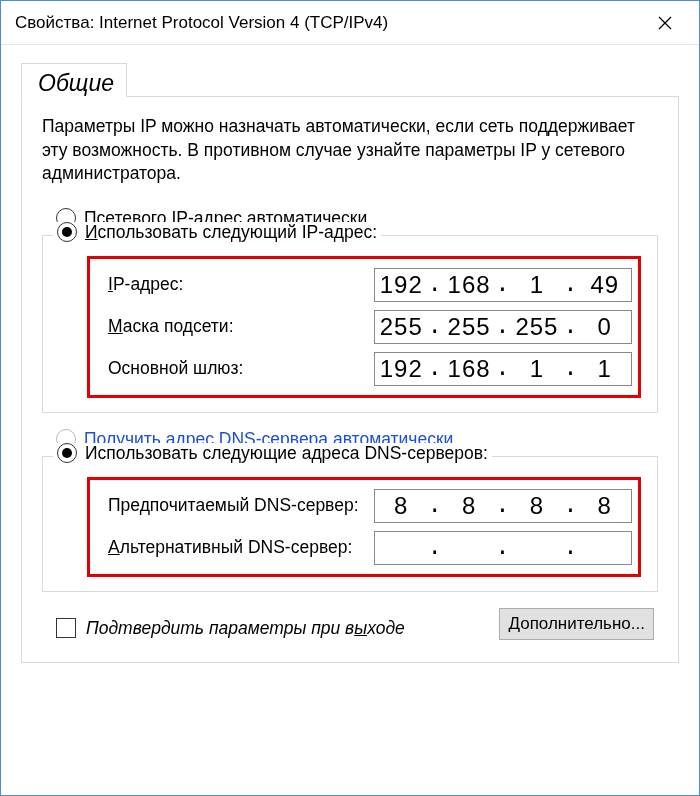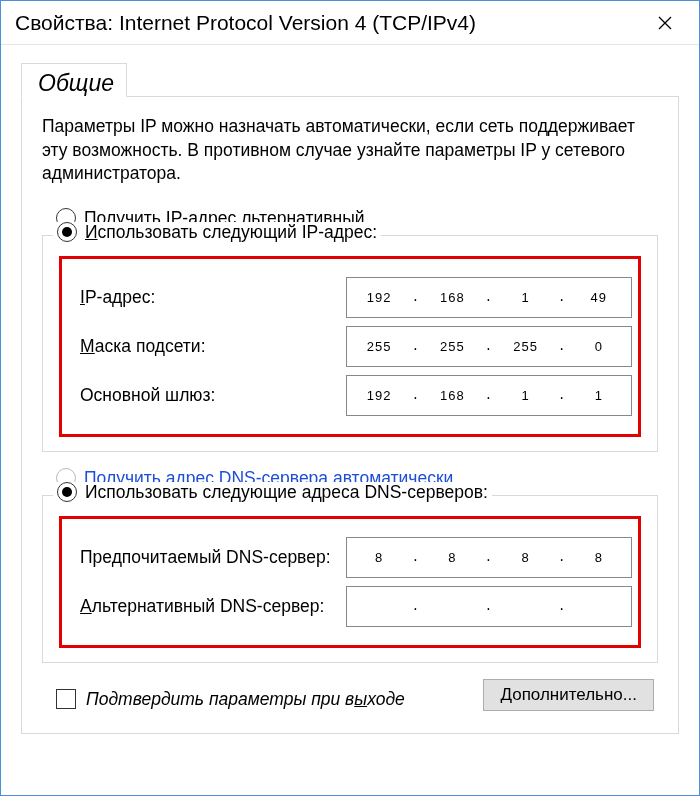--- a/index.html
+++ b/index.html
@@ -20,21 +20,21 @@
     }
     .titlebar {
       height: 44px;
       display: flex;
       align-items: center;
       padding: 0 14px;
       border-bottom: 1px solid #e5e5e5;
     }
     .titlebar-title {
       flex: 1;
-      font-size: 21px;
+      font-size: 17px;
       color: #000;
     }
     .close-btn {
       width: 40px;
       height: 40px;
       display: flex;
       align-items: center;
       justify-content: center;
       cursor: pointer;
       font-size: 18px;
@@ -100,54 +100,55 @@
     .groupbox > .radio-row.legend {
       position: absolute;
       top: -14px;
       left: 10px;
       background: #fff;
       padding: 0 4px;
       margin: 0;
     }
     .highlight {
       border: 3px solid #e20000;
-      padding: 10px 6px;
+      padding: 1px 6px;
+      margin-left: 28px;
     }
     .field-row {
       display: flex;
       align-items: center;
       margin: 8px 0;
     }
     .field-label {
       width: 278px;
       font-size: 17.5px;
       padding-left: 12px;
     }
     .ip-box {
       flex: 1;
       border: 1px solid #888;
-      height: 41px;
+      height: 34px;
       display: flex;
       align-items: center;
       font-family: 'Consolas','Courier New',monospace;
-      font-size: 13px;
+      font-size: 24px;
       letter-spacing: 1px;
       background:#fff;
     }
     .ip-box .oct { width: 25%; text-align: center; }
     .check-row {
       display:flex; align-items:center; gap:10px;
       font-size:17.5px; margin: 10px 0 0 14px; font-style: italic;
     }
     .checkbox {
       width:20px; height:20px; border:1.3px solid #333; cursor:pointer; flex-shrink:0;
     }
     .btn {
       border:1px solid #adadad; background:#e1e1e1;
-      font-size:17px; padding:5px 16px; cursor:pointer;
+      font-size:17px; padding:5px 8px; cursor:pointer;
       min-width:96px; text-align:right;
     }
     .btn.primary { border:2px solid #0078d7; background:#e1e1e1; }
     .bottom-row {
       position: relative;
       display:flex; justify-content:flex-end; gap:14px;
       padding: 0 4px;
       margin-top: 14px;
     }
     .footer {
@@ -172,21 +173,21 @@
   <div class="content">
     <div class="tabbar">
       <div class="tab">Общие</div>
     </div>
     <div class="tab-panel">
 
       <div class="intro">Параметры IP можно назначать автоматически, если сеть поддерживает эту возможность. В противном случае узнайте параметры IP у сетевого администратора.</div>
 
       <div class="radio-row">
         <span class="radio"></span>
-        <span><span class="u">П</span><span>олучить IP-адрес льтернативный</span></span>
+        <span><span class="u">П</span><span>сетевого IP-адрес автоматически</span></span>
       </div>
 
       <div class="groupbox" style="padding-top:20px;">
         <div class="radio-row legend">
           <span class="radio selected"></span>
           <span><span class="u">И</span><span>спользовать следующий IP-адрес:</span></span>
         </div>
 
         <div class="highlight">
           <div class="field-row">

